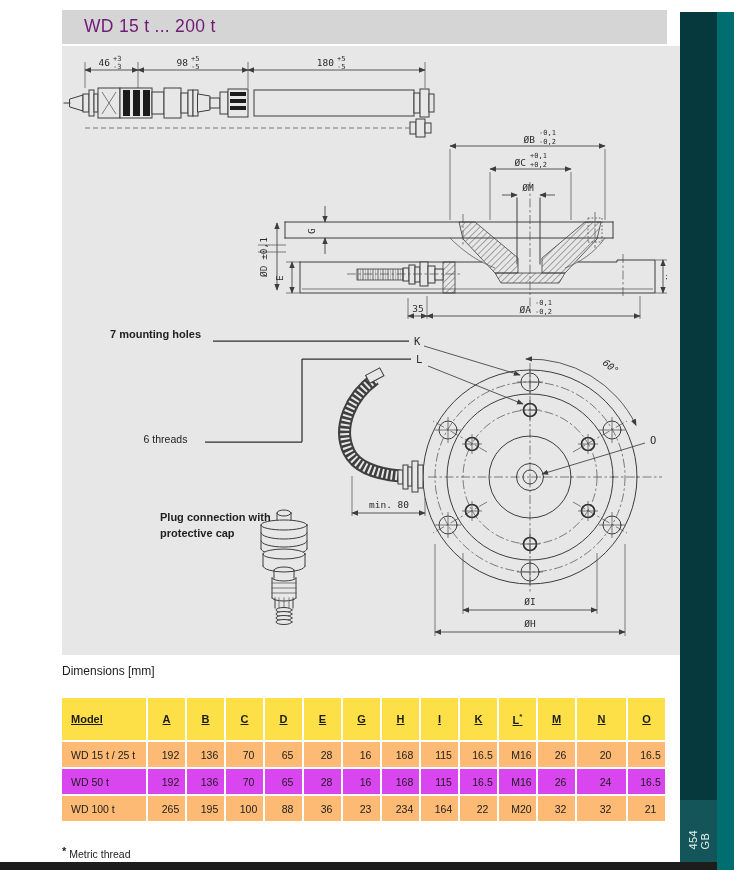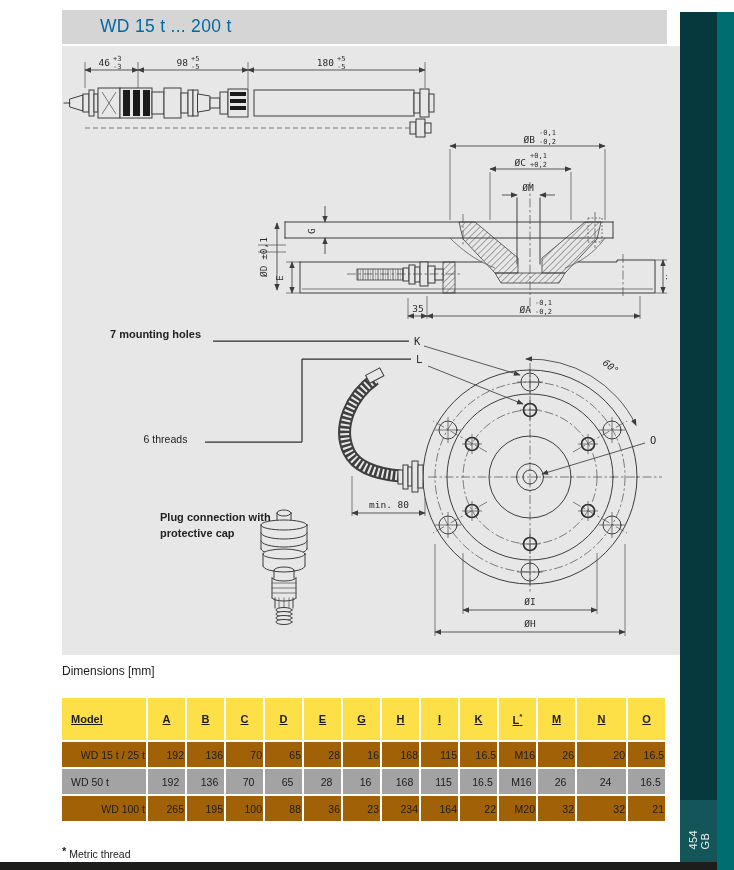--- a/index.html
+++ b/index.html
@@ -1,20 +1,20 @@
 <!DOCTYPE html>
 <html><head>
 <meta charset="utf-8">
 <style>
   html,body{margin:0;padding:0;background:#fff;}
   #page{position:relative;width:734px;height:870px;background:#ffffff;overflow:hidden;
         font-family:"Liberation Sans",sans-serif;color:#1c1c1c;}
   
   #title-bar{position:absolute;left:62px;top:10px;width:605px;height:34px;background:#d5d5d5;}
-  #title-bar .t{position:absolute;left:22px;top:6px;font-size:17.5px;color:#0369a1;letter-spacing:.3px;margin-left:16px;}
+  #title-bar .t{position:absolute;left:22px;top:6px;font-size:17.5px;color:#701a75;letter-spacing:.3px;}
   
   #panel{position:absolute;left:62px;top:46px;width:618px;height:609px;background:#e7e7e7;}
   #panel svg{position:absolute;left:0;top:0;}
   .note{position:absolute;font-size:10.5px;line-height:1.42;color:#222;}
   .note b{font-size:11px;}
   
   .ln{stroke:#3d3d3d;stroke-width:1;fill:none;stroke-linecap:square;}
   .thin{stroke:#4a4a4a;stroke-width:.7;fill:none;}
   .dim{stroke:#3d3d3d;stroke-width:.85;fill:none;}
   .cl{stroke:#4a4a4a;stroke-width:.7;stroke-dasharray:9 2.5 2.5 2.5;fill:none;}
@@ -25,22 +25,22 @@
   .lt{font-family:"DejaVu Sans Mono",monospace;font-size:10.5px;fill:#2b2b2b;}
   .bgf{fill:#e7e7e7;}
   .blk{fill:#1b1b1b;stroke:none;}
   
   #dim-heading{position:absolute;left:62px;top:664px;font-size:12px;font-weight:normal;}
   #dims-table{position:absolute;left:62px;top:698px;border-collapse:separate;border-spacing:0;table-layout:fixed;width:605px;}
   #dims-table th,#dims-table td{border-right:2px solid #fff;border-bottom:2px solid #fff;overflow:hidden;white-space:nowrap;}
   #dims-table th{background:#fde047;height:40px;font-size:11px;font-weight:bold;text-align:center;text-decoration:underline;}
   #dims-table th.model,#dims-table td.model{text-align:left;padding-left:9px;}
   #dims-table td{height:23px;font-size:10.5px;text-align:center;padding-left:9px;}
-  #dims-table tr.r0 td{background:#a16207;text-align:right;}
-  #dims-table tr.r1 td{background:#a3a3a3;}
+  #dims-table tr.r0 td{background:#fdba74;}
+  #dims-table tr.r1 td{background:#d946ef;}
   #dims-table sup{font-size:8px;}
   #footnote{position:absolute;left:62px;top:845px;font-size:10.5px;}
   #footnote b{font-size:11px;vertical-align:3px;margin-right:3px;}
   
   #tab-dark{position:absolute;left:680px;top:12px;width:37px;height:850px;background:#06393e;}
   #tab-block{position:absolute;left:680px;top:800px;width:37px;height:62px;background:#14555a;}
   #tab-block .v{position:absolute;left:0;top:0;width:37px;height:62px;display:flex;align-items:center;justify-content:center;
      color:#e9f1f1;font-size:11px;letter-spacing:.4px;transform:rotate(-90deg);}
   #tab-bright{position:absolute;left:717px;top:12px;width:17px;height:858px;background:#006e70;}
   #bottom-bar{position:absolute;left:0px;top:862px;width:717px;height:8px;background:#1d1d1b;}

